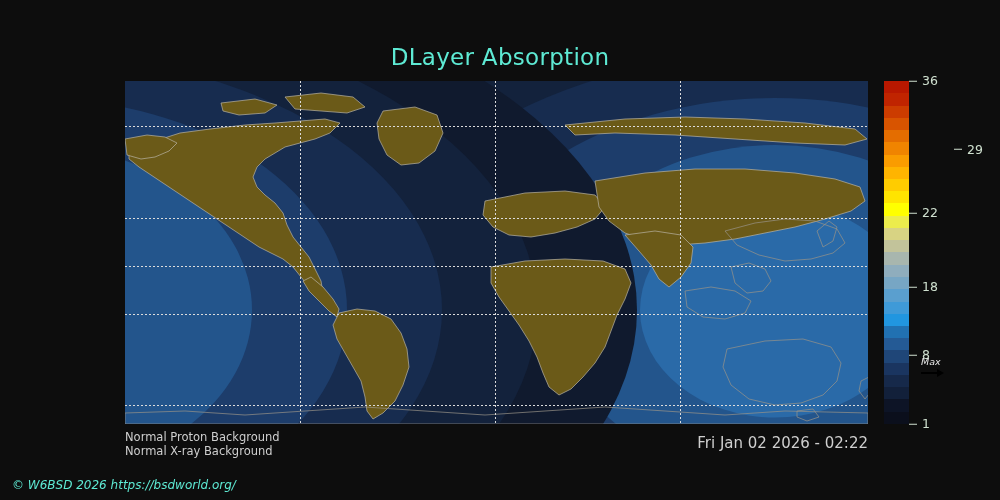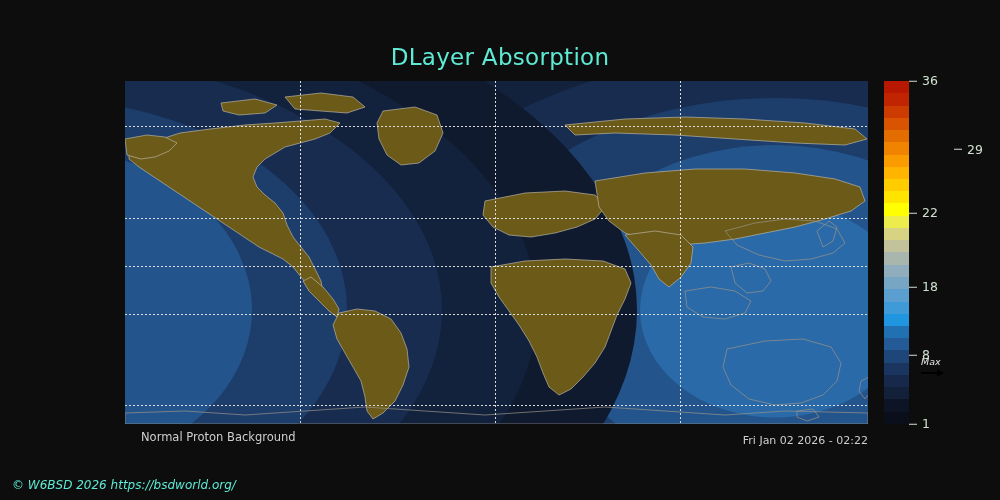--- a/index.html
+++ b/index.html
@@ -45,23 +45,23 @@
   }
   .maxbox{position:absolute;left:920px;top:357px;width:38px;height:24px;font-style:italic;}
   .maxbox .mx{color:#e8e8e8;font-size:9.5px;line-height:10px;padding-left:1px;}
   .maxbox .arrow{position:relative;margin-top:2px;height:8px;}
   .maxbox .arrow .shaft{position:absolute;left:1px;top:3px;width:18px;height:2px;background:#000;}
   .maxbox .arrow .head{position:absolute;left:17px;top:0;width:0;height:0;
     border-top:4px solid transparent;border-bottom:4px solid transparent;border-left:7px solid #000;}
 
   
   .note{position:absolute;color:#cfcfcf;font-size:11.5px;}
-  .note1{left:125px;top:430px;margin-left:16px;}
+  .note1{left:125px;top:430px;}
   .note2{left:125px;top:444px;}
-  .stamp{position:absolute;right:132px;top:434px;color:#cfcfcf;font-size:11px;text-align:right;}
+  .stamp{position:absolute;right:132px;top:434px;color:#cfcfcf;font-size:15px;text-align:right;}
   .copyright{position:absolute;left:12px;top:478px;color:#5eead4;font-size:12px;font-style:italic;}
 </style>
 </head>
 <body>
 
 <div id="root">
 
   <div class="title">DLayer Absorption</div>
 
   <div class="mapframe">
@@ -182,16 +182,17 @@
     <div class="mx">Max</div>
     <div class="arrow">
       <span class="shaft"></span>
         <span class="head"></span>
     </div>
   </div>
 
   <div class="cbar-label">Affected Frequency (MHz)</div>
 
   <div class="note note1">Normal Proton Background</div>
+  <div class="note note2">Normal X-ray Background</div>
   <div class="stamp">Fri Jan 02 2026 - 02:22</div>
   <div class="copyright">© W6BSD 2026 https://bsdworld.org/</div>
 
 </div>
 
 </body></html>

